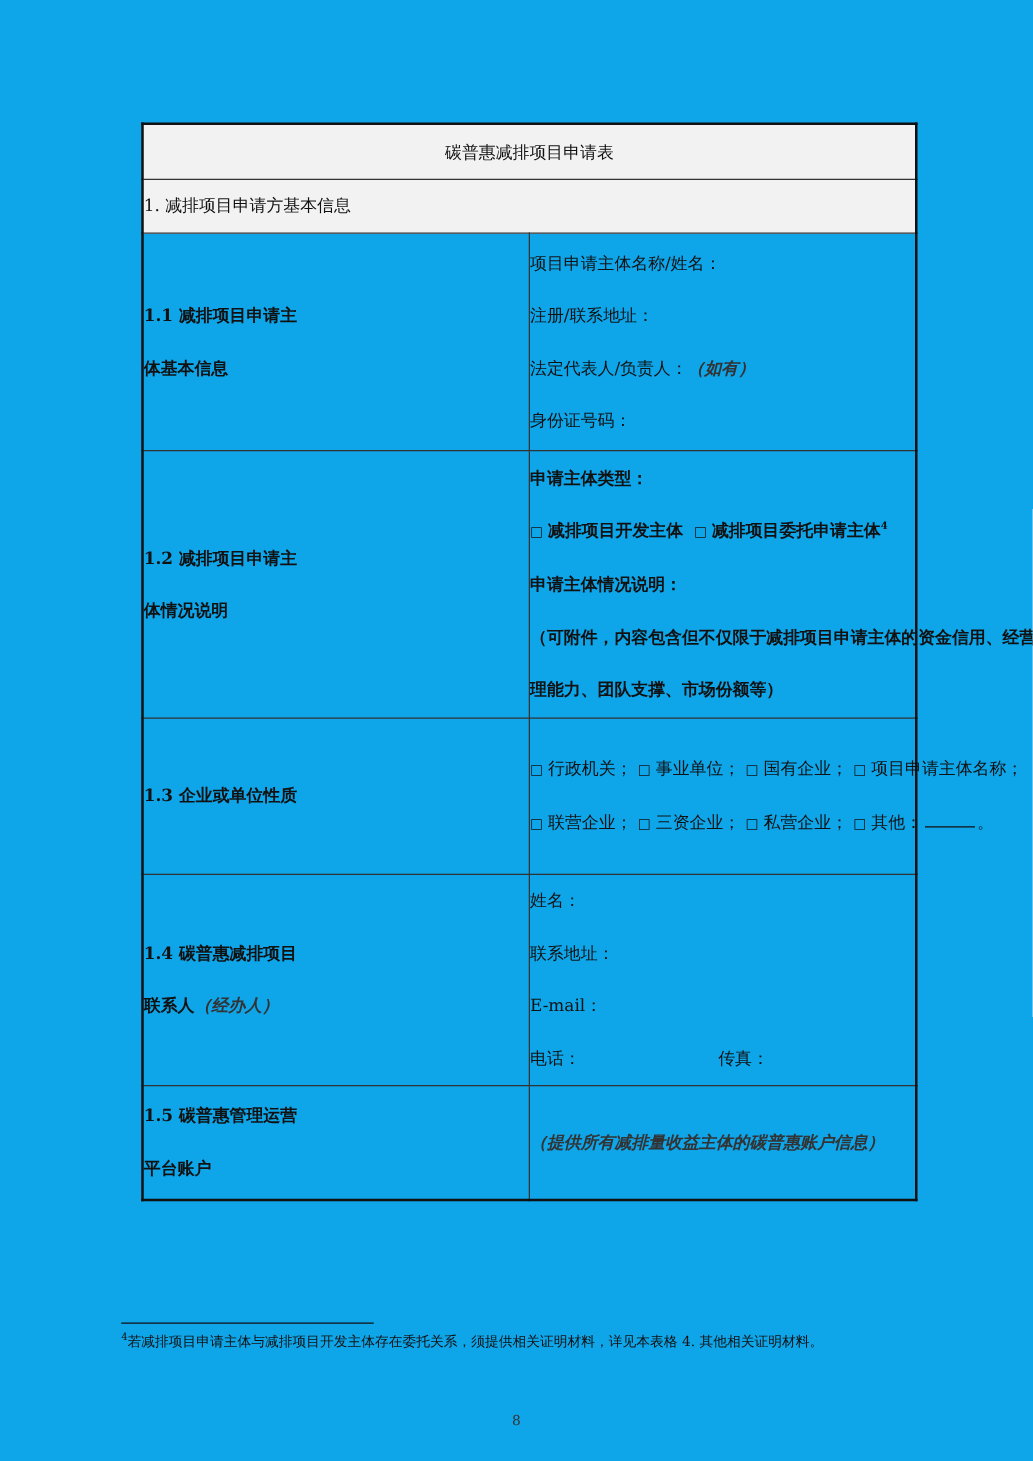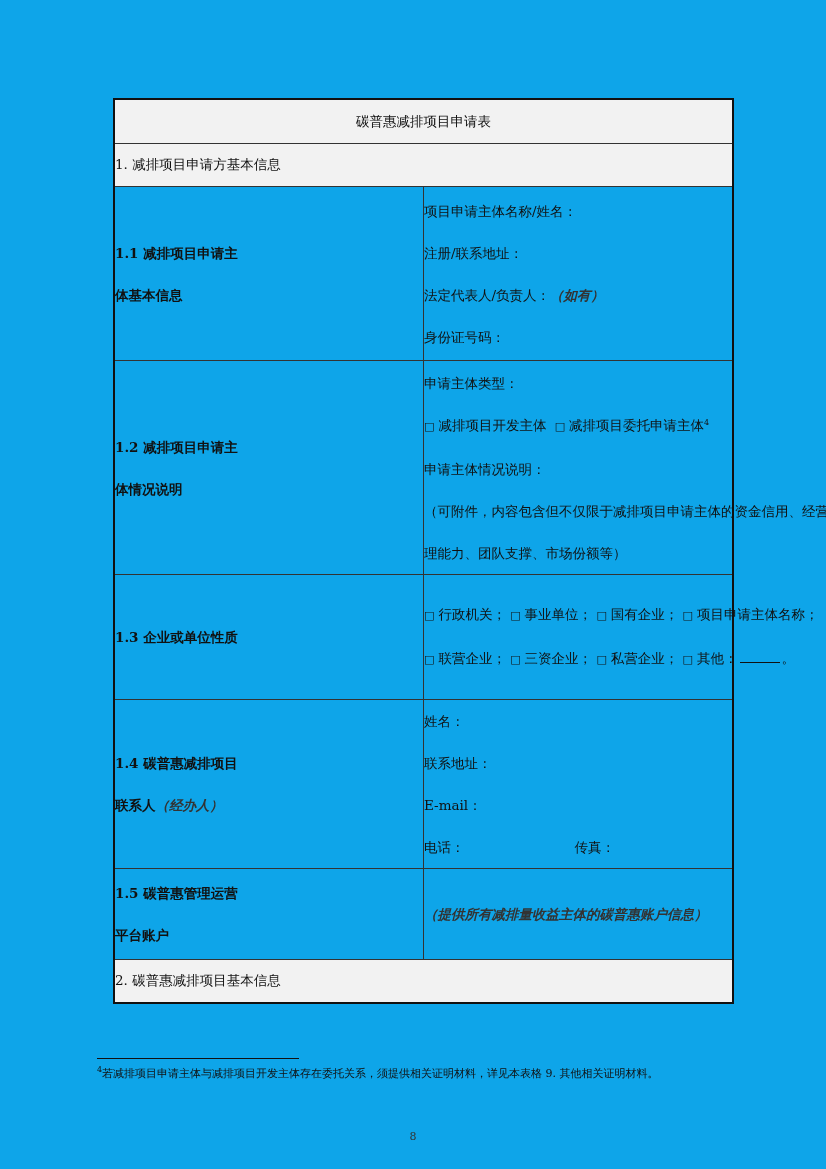--- a/index.html
+++ b/index.html
@@ -76,21 +76,21 @@
     .blank {
       display: inline-block;
       width: 40px;
       border-bottom: 1px solid #111;
       height: 12px;
       margin: 0 2px;
       vertical-align: baseline;
     }
     .spacer { display: inline-block; width: 110px; }
     .row-11 td { height: 173px; }
-    .row-12 td { height: 213px; }
+    .row-12 td { height: 213px; font-weight: bold; }
     .row-13 td { height: 124px; }
     .row-14 td { height: 165px; }
     .row-15 td { height: 90px; border-radius: 27px; }
     .footnote-rule {
       position: absolute;
       left: 97px;
       top: 1058px;
       width: 202px;
       border-top: 1px solid #111;
     }
@@ -191,23 +191,20 @@
     <tr class="row-15">
       <td class="label">
         <span class="line">1.5 碳普惠管理运营</span>
         <span class="line">平台账户</span>
       </td>
       <td class="content">
         <span class="line italic">（提供所有减排量收益主体的碳普惠账户信息）</span>
       </td>
     </tr>
 
-    <tr class="row-section last">
-      <td colspan="2">2. 碳普惠减排项目基本信息</td>
-    </tr>
   </tbody>
     </table>
 
   <div class="footnote-rule"></div>
-  <div class="footnote"><sup>4</sup><span>若减排项目申请主体与减排项目开发主体存在委托关系，须提供相关证明材料，详见本表格 9. 其他相关证明材料。</span></div>
+  <div class="footnote"><sup>4</sup><span>若减排项目申请主体与减排项目开发主体存在委托关系，须提供相关证明材料，详见本表格 4. 其他相关证明材料。</span></div>
 
   <div class="page-number">8</div>
 </div>
 
 </body></html>

